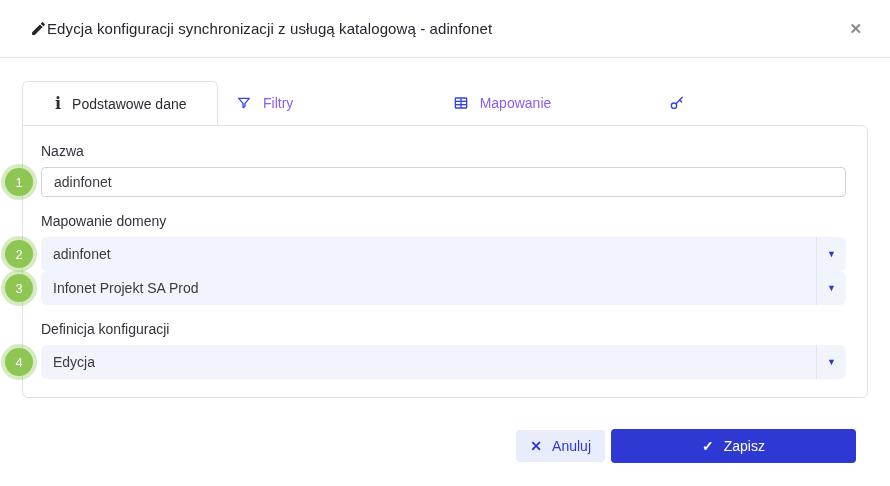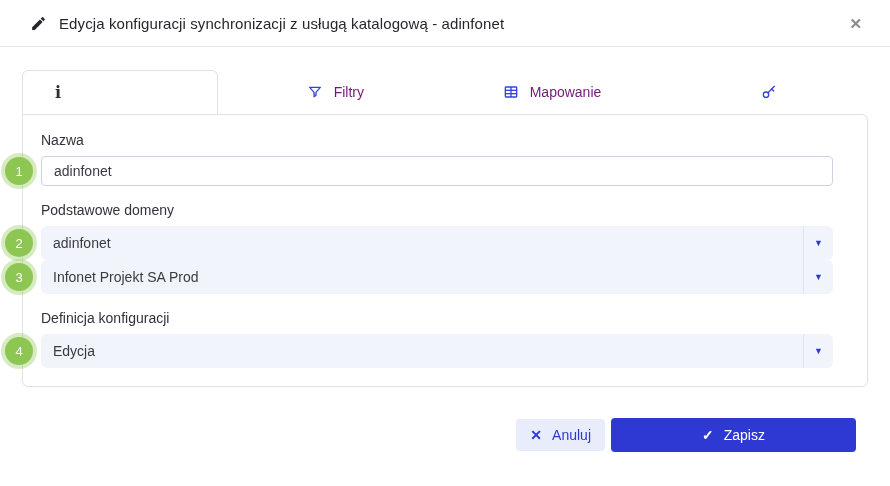--- a/index.html
+++ b/index.html
@@ -7,24 +7,23 @@
   body {
     font-family: "Liberation Sans", sans-serif;
     background: #ffffff;
     color: #26262e;
     position: relative;
     overflow: hidden;
   }
 
   
   .dialog-header {
-    height: 47px;
-    display: flex;
-    align-items: center;
-    gap: 12px;
+    height: 58px;
+    display: flex;
+    align-items: center;
     padding: 0 24px 0 30px;
     border-bottom: 1px solid #e6e6e9;
   }
   .pencil-icon svg { display: block; }
   .dialog-title {
     font-size: 15px;
     font-weight: 500;
     color: #26262e;
     letter-spacing: 0.1px;
   }
@@ -60,37 +59,36 @@
     background: #ffffff;
     border: 1px solid #e2e2e6;
     border-bottom: none;
     border-radius: 6px 6px 0 0;
     color: #2b2b33;
     margin-bottom: -1px;
   }
   .tab.inactive {
     flex: 1;
     padding-left: 18px;
-    color: #701a75;
-    justify-content: center;
+    color: #8b5cf6;
   }
   .tab-icon { display: flex; align-items: center; }
   .info-glyph {
     font-family: "DejaVu Serif", serif;
     font-size: 16px;
     font-weight: 700;
     color: #2b2b33;
     line-height: 1;
   }
 
   
   .panel {
     border: 1px solid #e2e2e6;
     border-radius: 0 6px 6px 6px;
-    padding: 8px 34px 18px 18px;
+    padding: 8px 21px 18px 18px;
     background: #ffffff;
     position: relative;
     z-index: 1;
   }
   .field-label {
     font-size: 14px;
     color: #32323c;
     margin: 16px 0 8px 0;
   }
   .field-label.first { margin-top: 9px; }
@@ -198,20 +196,21 @@
   <span class="dialog-title">Edycja konfiguracji synchronizacji z usługą katalogową - adinfonet</span>
   <span class="close-btn">✕</span>
 </div>
 
 <div class="content-wrap">
 
   <div class="tabs">
 
     <div class="tab active">
       <span class="tab-icon info-glyph">i</span>
+      <span>Podstawowe dane</span>
     </div>
 
     <div class="tab inactive">
       <span class="tab-icon">
         <svg width="16" height="16" viewBox="0 0 24 24" fill="none" stroke="#3542df" stroke-width="2" stroke-linejoin="round">
           <path d="M4 5h16l-6.6 7.6v4.6l-2.8 1.8v-6.4L4 5z"></path>
         </svg>
       </span>
       <span>Filtry</span>
     </div>
@@ -241,21 +240,21 @@
   </div>
 
   <div class="panel">
 
     <div class="field-label first">Nazwa</div>
     <div class="control-row">
       <span class="step-badge">1</span>
       <input class="text-input" type="text" value="adinfonet" style="">
     </div>
 
-    <div class="field-label">Podstawowe domeny</div>
+    <div class="field-label">Mapowanie domeny</div>
     <div class="control-row">
       <span class="step-badge">2</span>
       <div class="select-control">
         <span>adinfonet</span>
         <span class="select-arrow-box">▼</span>
       </div>
     </div>
 
     <div class="control-row">
       <span class="step-badge">3</span>

